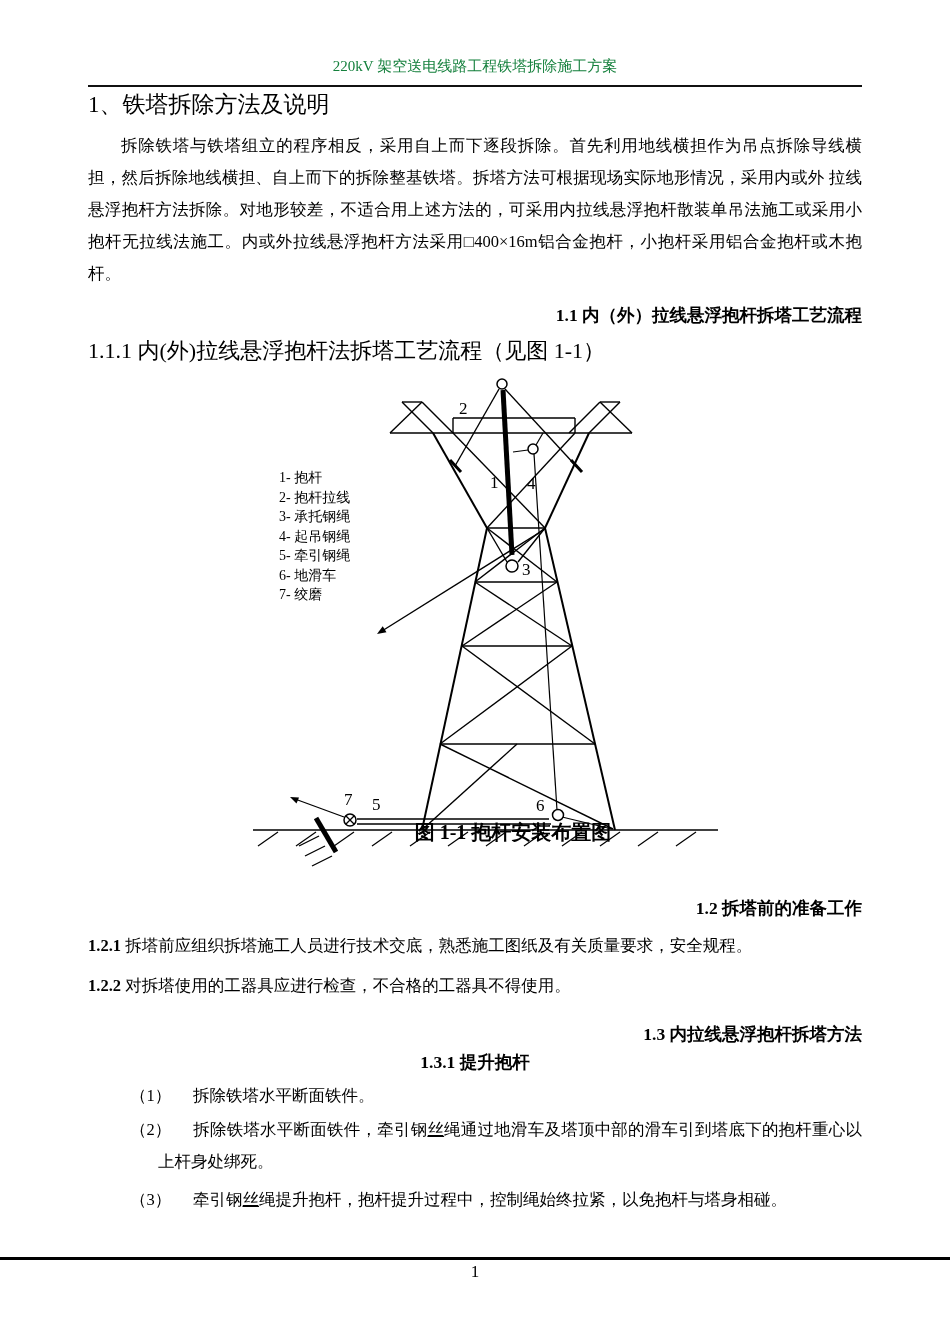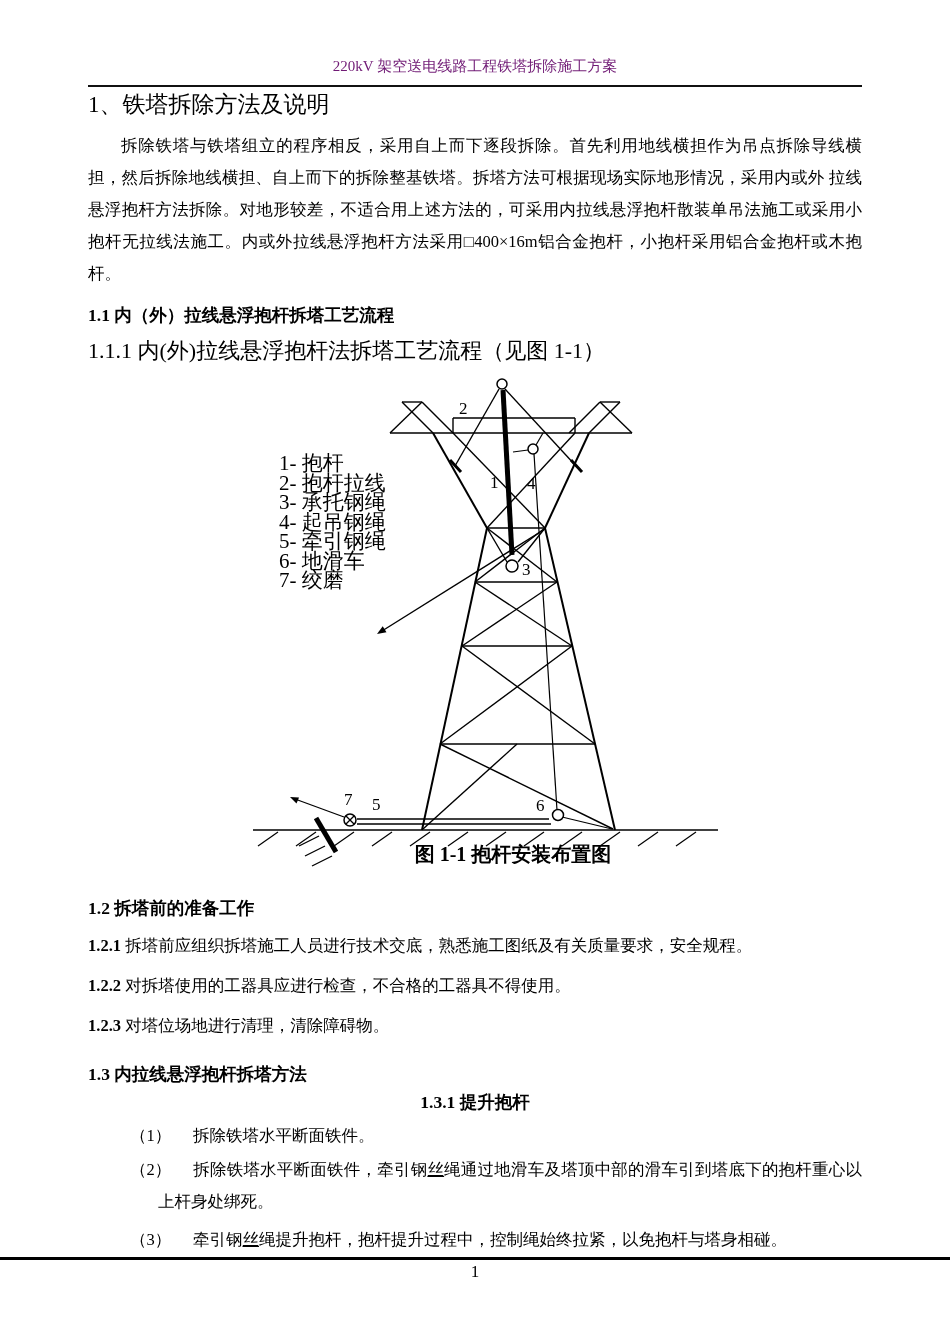--- a/index.html
+++ b/index.html
@@ -2,33 +2,33 @@
 <html><head>
 <meta charset="utf-8">
 <style>
   html,body{margin:0;padding:0;background:#e8e8e8;}
   .page{
     position:relative;width:950px;height:1344px;margin:0 auto;
     background:#ffffff;overflow:hidden;
     font-family:"Liberation Serif","DejaVu Serif",serif;
     color:#000;
   }
-  .hdr{padding-top:56px;text-align:center;font-size:15px;line-height:20px;color:#701a75;}
+  .hdr{padding-top:56px;text-align:center;font-size:15px;line-height:20px;color:#15803d;}
   .hdr-rule{margin:9px 88px 0;border-top:2px solid #111;height:0;}
   .doc-title{margin:3px 88px 0;font-size:23px;line-height:30px;font-weight:normal;}
   .p-intro{margin:10px 88px 0;font-size:16.5px;line-height:32px;text-align:justify;text-indent:33px;}
-  .h2{margin:13px 88px 0;font-size:17.5px;line-height:24px;font-weight:bold;}
+  .h2{margin:13px 88px 0;font-size:17.5px;line-height:24px;font-weight:bold;text-align:right;}
   .h3{margin:4px 88px 0;font-size:17.5px;line-height:24px;font-weight:bold;text-align:center;}
   .p-plain{margin:12px 88px 0;font-size:22px;line-height:24px;}
   .p-num{margin:14px 88px 0;font-size:16.5px;line-height:24px;text-align:justify;}
   .p-num .b{font-weight:bold;}
   .figure{position:relative;margin:10px 0 0 0;width:950px;height:507px;}
   .figure svg{position:absolute;left:240px;top:0;}
-  .legend{position:absolute;left:279px;top:81px;font-size:21px;line-height:19.5px;}
-  .fig-caption{position:absolute;top:468px;left:0;width:100%;text-align:center;
+  .legend{position:absolute;left:279px;top:95px;font-size:14px;line-height:19.5px;}
+  .fig-caption{position:absolute;top:446px;left:0;width:100%;text-align:center;
     text-indent:76px;font-weight:bold;font-size:20px;}
   .list{margin:0 88px;}
   .list-item{padding-left:70px;font-size:16.5px;line-height:32px;text-align:justify;}
   .li-num{display:inline-block;width:63px;margin-left:-28px;}
   .uline{text-decoration:underline;}
   .mt6{margin-top:6px;} .mt2{margin-top:2px;}
   .s13-head{margin-top:24px;}
   .footer{position:absolute;left:0;top:1257px;width:950px;border-top:3px solid #000;}
   .footer .pagenum{text-align:center;font-size:17px;line-height:22px;margin-top:1px;}
   svg line,svg polyline{stroke:#000;fill:none;}
@@ -163,24 +163,20 @@
   <div class="h2" style="margin-top:16px;">1.2 拆塔前的准备工作</div>
 
   <div class="p-num">
     <span class="b">1.2.1</span>
     <span>拆塔前应组织拆塔施工人员进行技术交底，熟悉施工图纸及有关质量要求，安全规程。</span>
   </div>
   <div class="p-num" style="margin-top:16px;">
     <span class="b">1.2.2</span>
     <span>对拆塔使用的工器具应进行检查，不合格的工器具不得使用。</span>
   </div>
-  <div class="p-num" style="margin-top:16px;">
-    <span class="b">1.2.3</span>
-    <span>对塔位场地进行清理，清除障碍物。</span>
-  </div>
 
   <div class="h2 s13-head">1.3 内拉线悬浮抱杆拆塔方法</div>
   <div class="h3">1.3.1 提升抱杆</div>
 
   <div class="list">
     <div class="list-item mt6">
       <span class="li-num">（1）</span><span>拆除铁塔水平断面铁件。</span><span class="uline"></span><span></span>
     </div>
     <div class="list-item mt2">
       <span class="li-num">（2）</span><span>拆除铁塔水平断面铁件，牵引钢</span><span class="uline">丝</span><span>绳通过地滑车及塔顶中部的滑车引到塔底下的抱杆重心以上杆身处绑死。</span>

